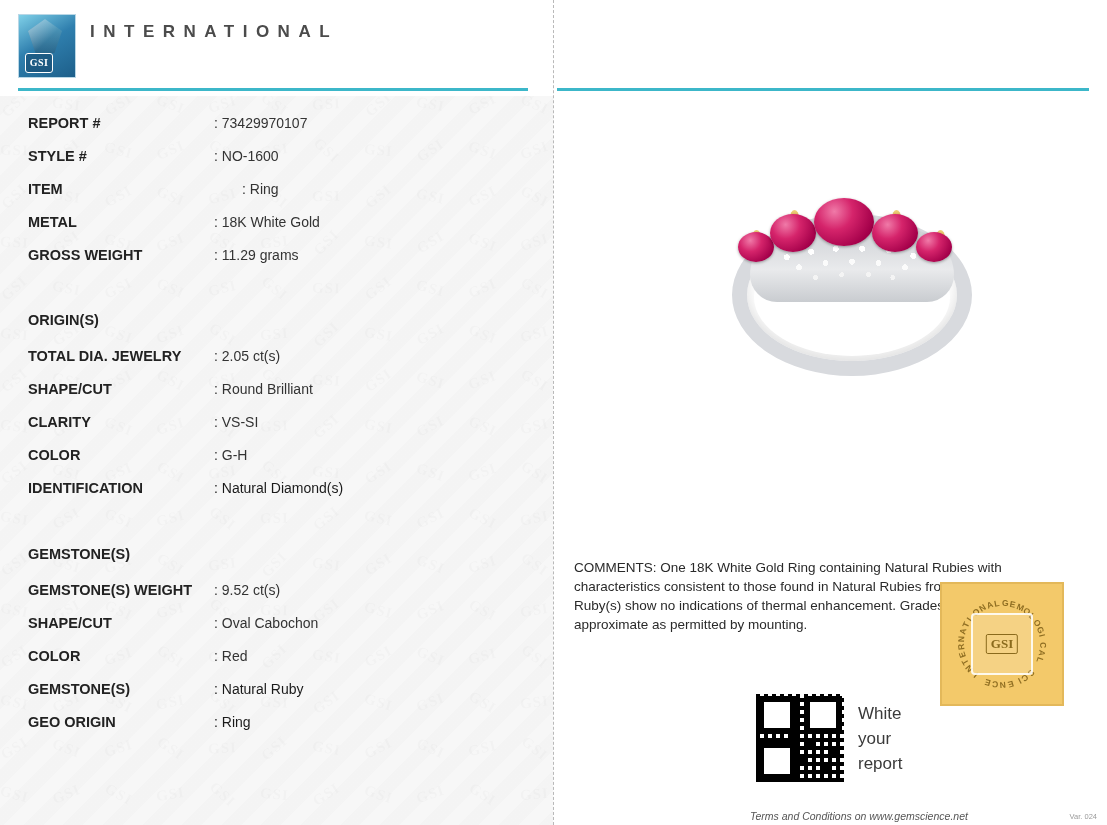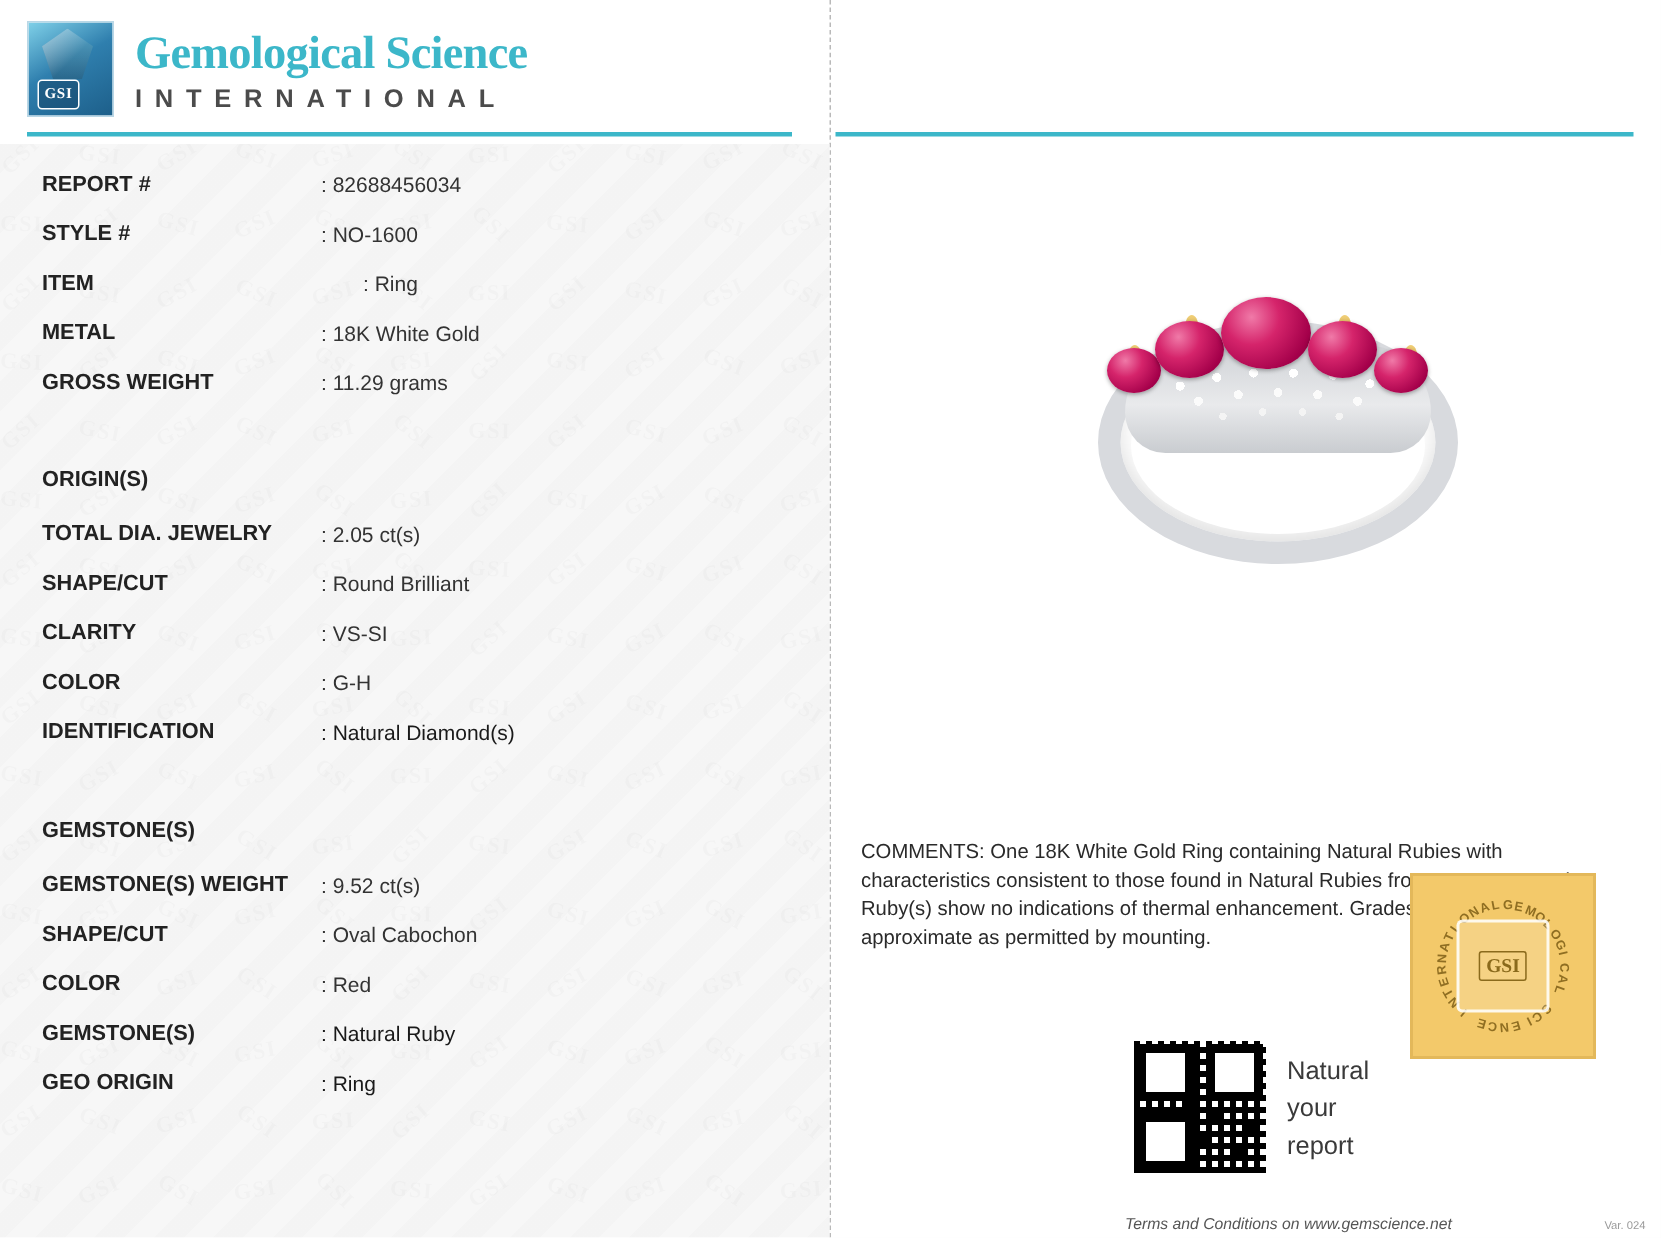--- a/index.html
+++ b/index.html
@@ -417,21 +417,20 @@
 
 <div class="page">
 
   <div class="header">
     <div class="logo-block">
       <div class="logo-mark">
         <div class="diamond-shape"></div>
         <div class="gsi-badge">GSI</div>
       </div>
       <div class="logo-text">
-        <div class="logo-title">Gemological Science</div>
         <div class="logo-sub">INTERNATIONAL</div>
       </div>
     </div>
     <div class="logo-underline"></div>
     <div class="header-rule"></div>
   </div>
 
   <div class="v-divider"></div>
 
   <div class="left-panel">
@@ -613,21 +612,21 @@
         <div class="wm-cell" style="left: 468px; top: 690px; transform: rotate(33deg);">GSI</div>
         <div class="wm-cell" style="left: 520px; top: 690px; transform: rotate(-5deg);">GSI</div>
         <div class="wm-cell" style="left: 260px; top: 736px; transform: rotate(-39deg);">GSI</div>
         <div class="wm-cell" style="left: 520px; top: 736px; transform: rotate(41deg);">GSI</div>
       </div>
 
     <div class="rows">
 
       <div class="row" style="top:16px;">
         <div class="label">REPORT #</div>
-        <div class="value">: 82688456034</div>
+        <div class="value">: 73429970107</div>
       </div>
       <div class="row" style="top:49px;">
         <div class="label">STYLE #</div>
         <div class="value">: NO-1600</div>
       </div>
       <div class="row" style="top:82px;gap:28px;">
         <div class="label">ITEM</div>
         <div class="value">: Ring</div>
       </div>
       <div class="row" style="top:115px;">
@@ -714,21 +713,21 @@
       <div class="qr">
         <div class="qr-corner-bl"></div>
         <div class="qr-dot" style="left:36px; top:36px; width:8px; height:8px;"></div>
         <div class="qr-dot" style="left:52px; top:44px; width:8px; height:8px;"></div>
         <div class="qr-dot" style="left:44px; top:60px; width:8px; height:8px;"></div>
         <div class="qr-dot" style="left:64px; top:68px; width:8px; height:8px;"></div>
         <div class="qr-dot" style="left:36px; top:76px; width:8px; height:8px;"></div>
         <div class="qr-dot" style="left:72px; top:52px; width:8px; height:8px;"></div>
       </div>
       <div class="verify-text">
-        <div>Natural</div>
+        <div>White</div>
         <div>your</div>
         <div>report</div>
       </div>
     </div>
 
     <div class="terms">Terms and Conditions on www.gemscience.net</div>
   </div>
 
   <div class="seal">
     <div class="seal-ring" id="sealArc">

